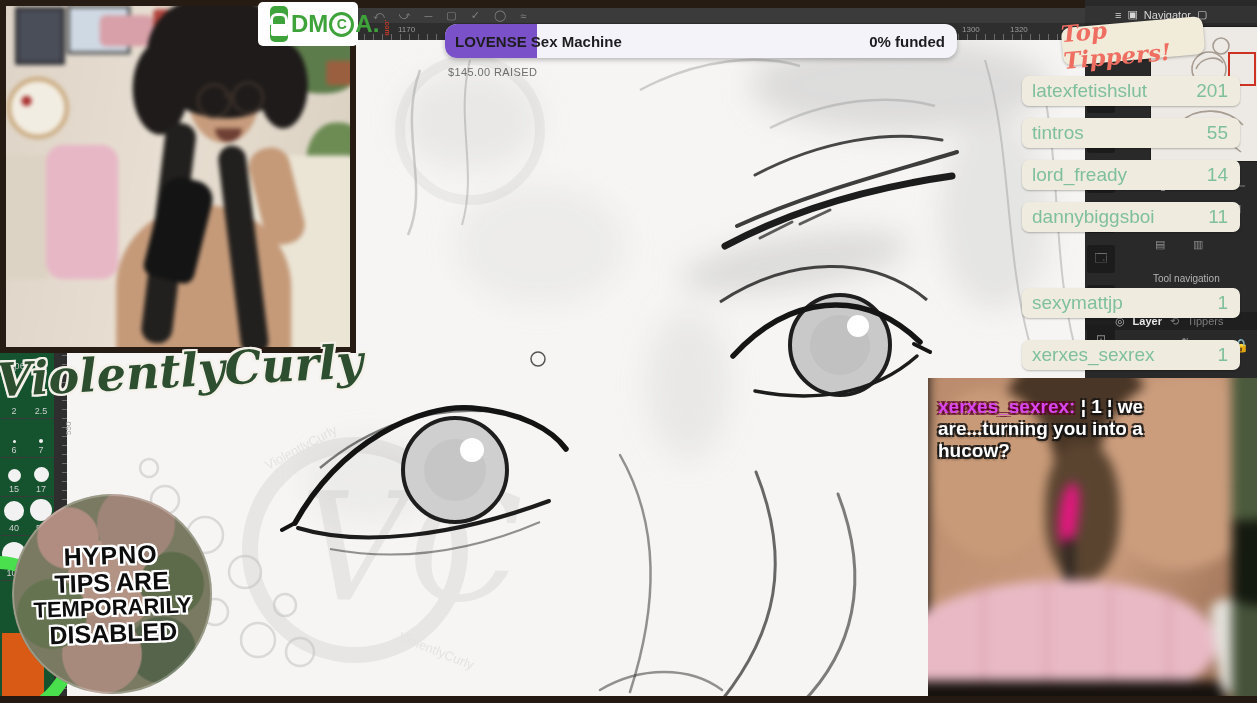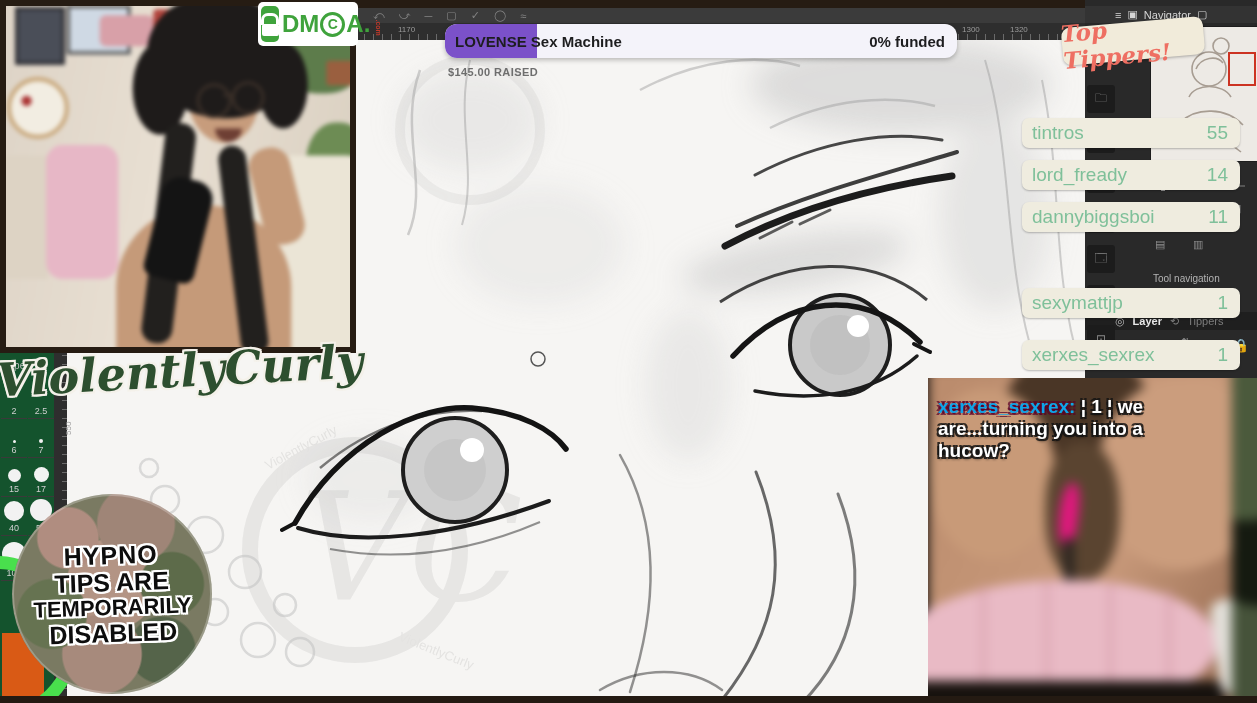--- a/index.html
+++ b/index.html
@@ -45,29 +45,29 @@
   .strip-block{position:absolute;left:2px;width:28px;height:28px;background:#1c1c1c;border-radius:3px;color:#8a8a8a;font-size:12px;display:flex;align-items:center;justify-content:center;}
 
   
   #sketch{left:0;top:0;z-index:1;}
 
   
   #fund-bar{left:445px;top:24px;width:512px;height:34px;background:#f4f3fa;border-radius:12px;z-index:4;box-shadow:0 2px 5px rgba(0,0,0,.25);display:flex;align-items:center;overflow:hidden;}
   #fund-fill{position:absolute;left:0;top:0;width:92px;height:34px;background:#7b51c9;border-radius:9px 0 0 9px;}
   #fund-text{position:relative;margin-left:10px;font-size:15px;font-weight:600;color:#1d1d1f;}
   #fund-pct{position:absolute;right:12px;font-size:15px;font-weight:600;color:#1d1d1f;}
-  #fund-raised{left:448px;top:66px;z-index:4;font-size:11px;font-weight:bold;letter-spacing:.4px;color:#6e6e6e;}
+  #fund-raised{left:448px;top:66px;z-index:4;font-size:11px;font-weight:normal;letter-spacing:.4px;color:#6e6e6e;}
 
   
   #webcam{left:0;top:0;width:356px;height:353px;background:#241a12;z-index:5;border:6px solid #261c13;box-sizing:border-box;overflow:hidden;}
   #webcam-inner{position:absolute;inset:0;filter:blur(2px);transform:scale(1.03);background:linear-gradient(100deg,#ddd3c6 0%,#e8dfd2 45%,#d9cfc0 100%);}
   .wc{position:absolute;}
 
   
-  #dmca{left:258px;top:2px;width:100px;height:44px;background:#fff;border-radius:5px;z-index:6;display:flex;align-items:center;padding:3px;box-sizing:border-box;gap:3px;}
+  #dmca{left:258px;top:2px;width:100px;height:44px;background:#fff;border-radius:5px;z-index:6;display:flex;align-items:center;padding:12px;box-sizing:border-box;gap:3px;}
   #dmca-lock{width:34px;height:36px;background:#3fa33c;border-radius:5px;display:flex;flex-direction:column;align-items:center;justify-content:center;}
   #dmca-lock .shackle{width:12px;height:9px;border:3px solid #fff;border-bottom:none;border-radius:7px 7px 0 0;}
   #dmca-lock .lockbody{width:17px;height:12px;background:#fff;border-radius:2px;margin-top:-1px;}
   .dmca-letters{color:#3fa33c;font-weight:bold;font-size:24px;letter-spacing:0;display:flex;align-items:center;}
   .dmca-c{display:inline-flex;align-items:center;justify-content:center;width:19px;height:19px;border:3px solid #3fa33c;border-radius:50%;font-size:14px;margin:0 1px;}
   #dmca-com{color:#c0392b;font-size:7px;font-weight:bold;transform:rotate(90deg);transform-origin:center;width:10px;letter-spacing:0;}
 
   
   #logo{left:-4px;top:344px;width:360px;z-index:6;font-family:"DejaVu Serif",serif;font-style:italic;font-weight:bold;font-size:46px;color:#2d4f2f;transform:rotate(-3deg);white-space:nowrap;
     text-shadow:-2px -2px 0 #f4f1ea,2px -2px 0 #f4f1ea,-2px 2px 0 #f4f1ea,2px 2px 0 #f4f1ea,0 -2px 0 #f4f1ea,0 2px 0 #f4f1ea,-2px 0 0 #f4f1ea,2px 0 0 #f4f1ea;}
@@ -102,21 +102,21 @@
   
   #green-arc{left:-88px;top:556px;width:168px;height:168px;border-radius:50%;border:13px solid #49df4d;z-index:7;box-sizing:border-box;}
   #orange-rect{left:2px;top:633px;width:42px;height:64px;background:#d95a15;z-index:7;}
 
   
   #video{left:928px;top:378px;width:329px;height:325px;background:#6b4a35;z-index:6;overflow:hidden;}
   #video-inner{position:absolute;inset:0;filter:blur(5px);transform:scale(1.06);background:linear-gradient(120deg,#b98a6b,#c99a7b 55%,#8a6047);}
   .vd{position:absolute;}
   #chat{position:absolute;left:938px;top:396px;width:272px;z-index:7;font-size:19px;font-weight:bold;line-height:1.15;color:#fff;
     text-shadow:-2px -2px 0 rgba(20,20,20,.85),2px -2px 0 rgba(20,20,20,.85),-2px 2px 0 rgba(20,20,20,.85),2px 2px 0 rgba(20,20,20,.85),0 2px 3px rgba(0,0,0,.8);}
-  #chat .uname{color:#0ea5e9;text-shadow:-2px -2px 0 rgba(90,0,40,.7),2px -2px 0 rgba(90,0,40,.7),-2px 2px 0 rgba(90,0,40,.7),2px 2px 0 rgba(90,0,40,.7);}
+  #chat .uname{color:#d946ef;text-shadow:-2px -2px 0 rgba(90,0,40,.7),2px -2px 0 rgba(90,0,40,.7),-2px 2px 0 rgba(90,0,40,.7),2px 2px 0 rgba(90,0,40,.7);}
 </style>
 </head>
 <body>
 
 <div id="stage">
 
   <svg id="sketch" class="abs" width="1257" height="703" viewBox="0 0 1257 703">
     <defs>
       <filter id="soft" x="-60%" y="-60%" width="220%" height="220%">
           <feGaussianBlur stdDeviation="14"></feGaussianBlur>
@@ -377,20 +377,24 @@
       <span>DM</span>
       <span class="dmca-c">C</span>
       <span>A.</span>
     </div>
     <div id="dmca-com">.com</div>
   </div>
 
   <div id="logo" class="abs">ViolentlyCurly</div>
 
   <div id="tippers-title" class="abs">Top Tippers!</div>
+  <div class="tip-row" style="top:76px">
+      <span>latexfetishslut</span>
+      <span>201</span>
+    </div>
   <div class="tip-row" style="top:118px">
       <span>tintros</span>
       <span>55</span>
     </div>
   <div class="tip-row" style="top:160px">
       <span>lord_fready</span>
       <span>14</span>
     </div>
   <div class="tip-row" style="top:202px">
       <span>dannybiggsboi</span>

